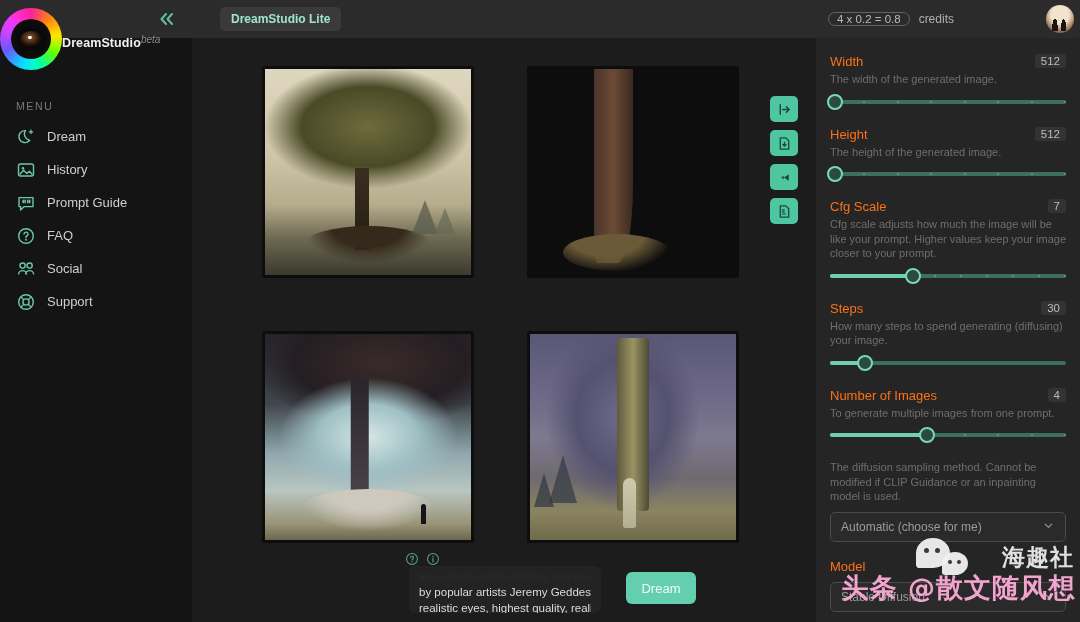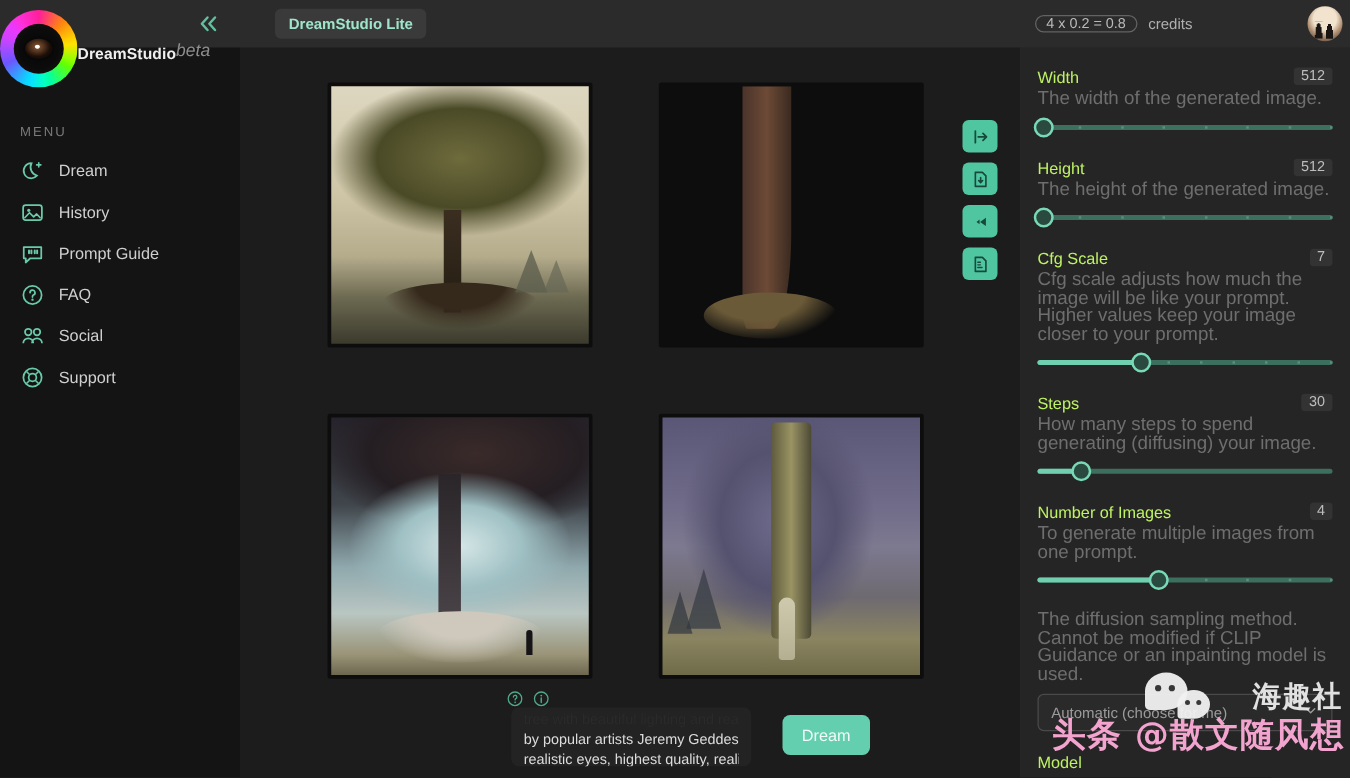--- a/index.html
+++ b/index.html
@@ -49,21 +49,21 @@
     content:""; position:absolute; left:50%; top:50%;
     width:22px; height:16px; transform:translate(-50%,-50%);
     border-radius:50% 50% 50% 50%;
     background:radial-gradient(ellipse at 45% 40%, #ffffff 0 9%, #6b4a33 14%, #1a0f0a 58%, #000 100%);
     box-shadow:0 0 4px rgba(0,0,0,.9);
   }
   .brand {
     margin-top:7px; font-size:12.5px; font-weight:bold; color:#f0f0f0;
     letter-spacing:.1px;
   }
-  .brand-sub { font-size:14px; color:#8d8d8d; font-style:italic; margin-top:1px; }
+  .brand-sub { font-size:10px; color:#8d8d8d; font-style:italic; margin-top:1px; }
 
   .menu-label {
     margin:30px 0 8px 16px;
     font-size:10.5px; letter-spacing:1.6px; color:#7a7a7a;
   }
   .menu-item {
     display:flex; align-items:center; gap:11px;
     height:33px; padding-left:16px; cursor:pointer;
     color:#cfcfcf; font-size:13px;
   }
@@ -254,26 +254,26 @@
     content:""; position:absolute; left:18%; bottom:6%;
     width:64%; height:52%;
     background:
       radial-gradient(ellipse 16% 90% at 22% 100%, #1a1512 0 100%, rgba(0,0,0,0) 100%),
       radial-gradient(ellipse 16% 86% at 70% 100%, #1a1512 0 100%, rgba(0,0,0,0) 100%);
   }
   .panel-body { padding:16px 14px 0 14px; }
 
   .setting { margin-bottom:17px; }
   .set-head { display:flex; justify-content:space-between; align-items:flex-start; }
-  .set-title { font-size:13px; color:#bef264; }
+  .set-title { font-size:13px; color:#f97316; }
   .set-value {
     font-size:11.5px; color:#bdbdbd; background:#333; border-radius:3px;
     padding:1px 6px; margin-left:8px; white-space:nowrap;
   }
-  .set-desc { font-size:15px; color:#6e6e6e; line-height:14.5px; margin-top:3px; }
+  .set-desc { font-size:11px; color:#6e6e6e; line-height:14.5px; margin-top:3px; }
   .slider { position:relative; height:16px; margin-top:7px; }
   .track {
     position:absolute; left:0; right:0; top:6px; height:4px;
     background:#3d6f5f; border-radius:2px;
   }
   .fill {
     position:absolute; left:0; top:6px; height:4px;
     background:#6fcfae; border-radius:2px;
   }
   .knob {

